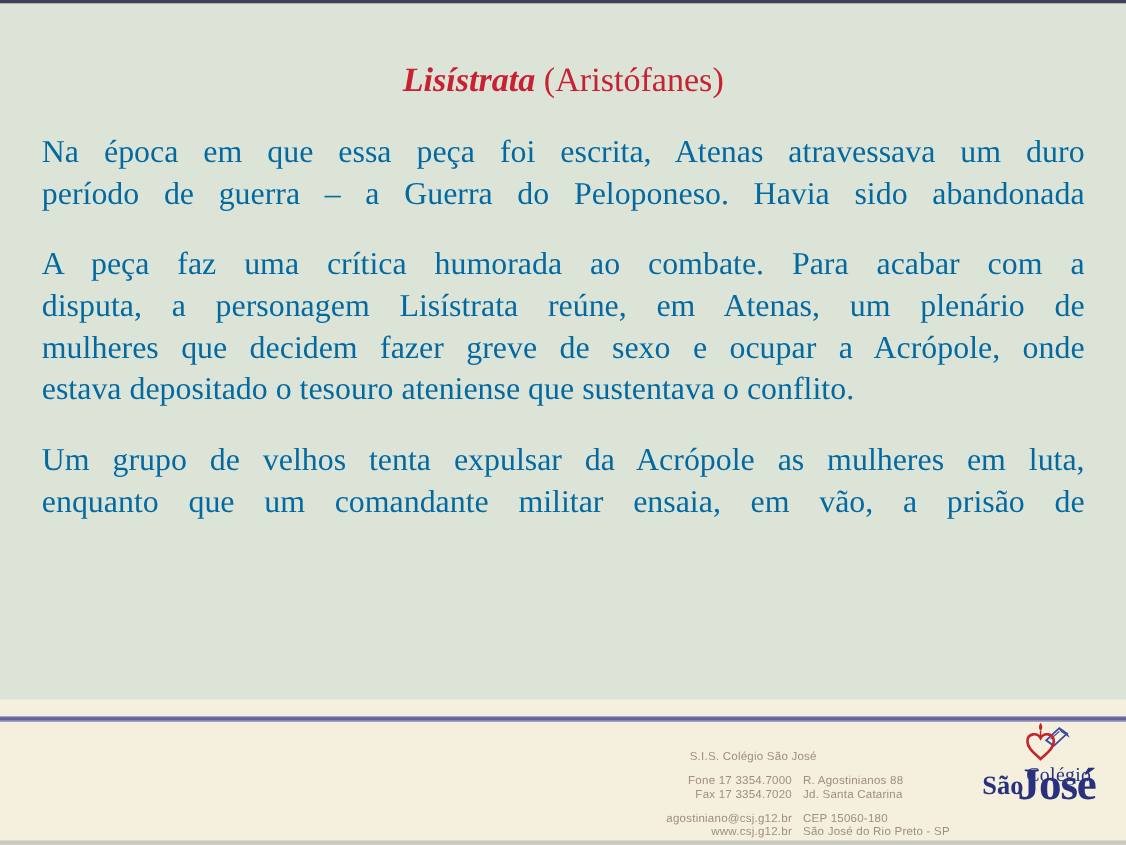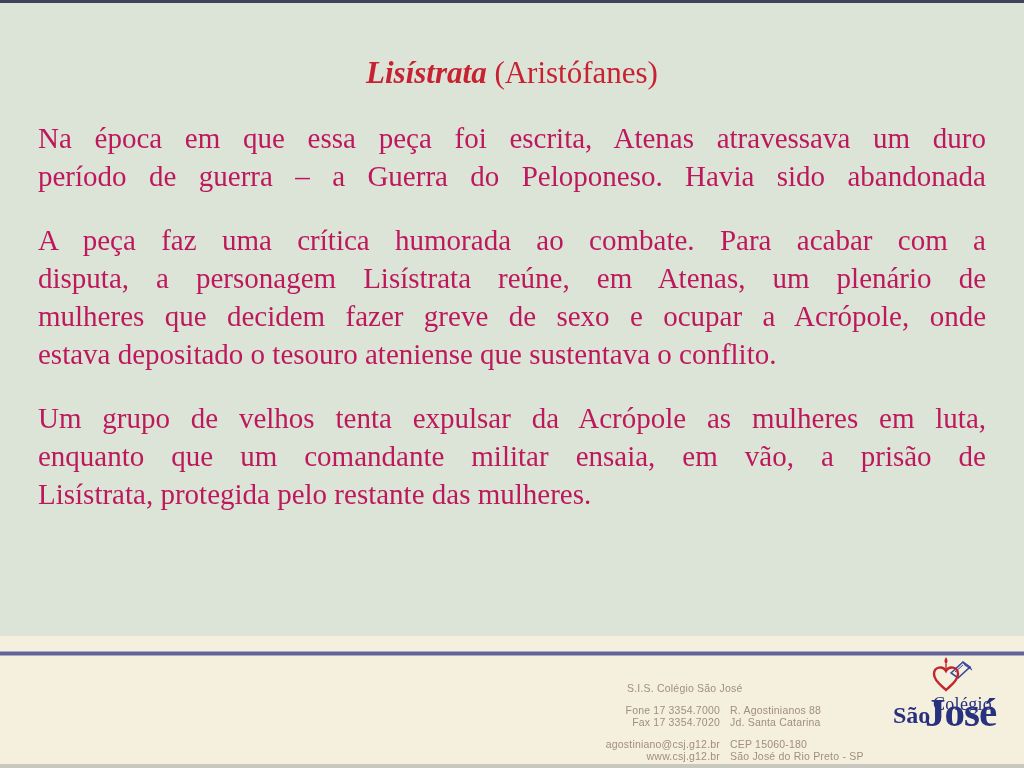--- a/index.html
+++ b/index.html
@@ -24,21 +24,21 @@
   .slide-title{
     text-align:center;
     font-size:31px;
     color:#c82132;
     margin-bottom:28px;
     white-space:nowrap;
   }
   .slide-title .title-name{font-style:italic;font-weight:bold;}
   .slide-title .title-author{font-style:normal;font-weight:normal;}
 
-  .para{margin:0 0 26px 0;color:#be185d;}
+  .para{margin:0 0 26px 0;color:#0369a1;}
   .para .line{
     font-size:29px;
     line-height:38px;
     text-align:justify;
     text-align-last:justify;
     white-space:normal;
     overflow:hidden;
     height:38px;
   }
   .para .line.last{text-align-last:left;}
@@ -110,21 +110,20 @@
         </div>
         <div class="para">
           <div class="line">A peça faz uma crítica humorada ao combate. Para acabar com a</div>
           <div class="line">disputa, a personagem Lisístrata reúne, em Atenas, um plenário de</div>
           <div class="line">mulheres que decidem fazer greve de sexo e ocupar a Acrópole, onde</div>
           <div class="line last">estava depositado o tesouro ateniense que sustentava o conflito.</div>
         </div>
         <div class="para">
           <div class="line">Um grupo de velhos tenta expulsar da Acrópole as mulheres em luta,</div>
           <div class="line">enquanto que um comandante militar ensaia, em vão, a prisão de</div>
-          <div class="line last">Lisístrata, protegida pelo restante das mulheres.</div>
         </div>
       </div>
   </div>
 
   <div class="footer-band">
     <div class="footer-divider"></div>
 
     <div class="contact">
       <div class="contact-org">S.I.S. Colégio São José</div>
       <div class="contact-grid">

